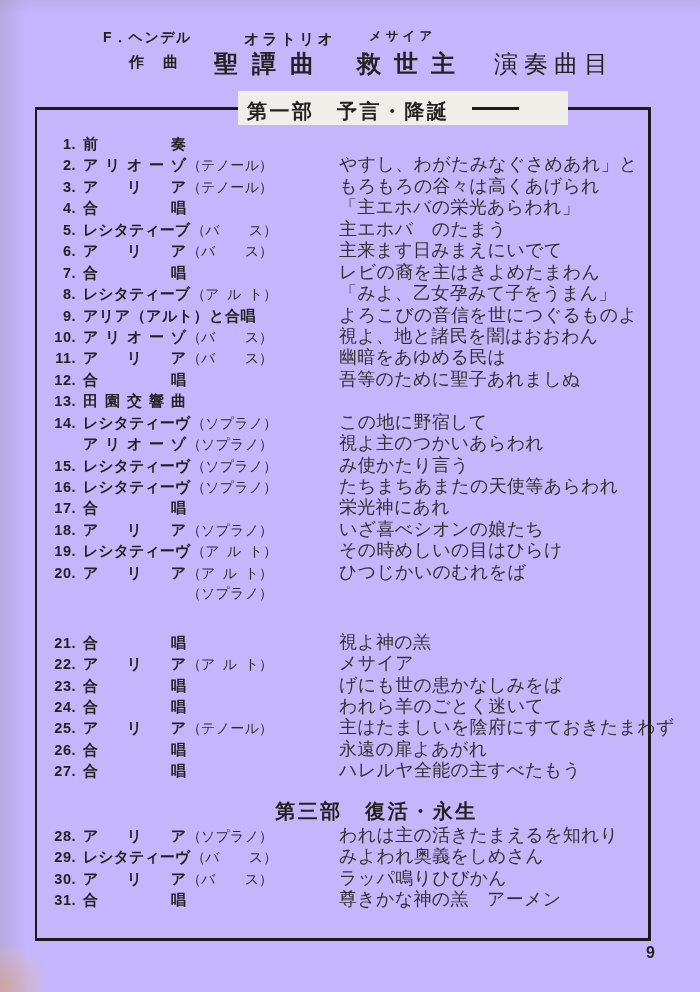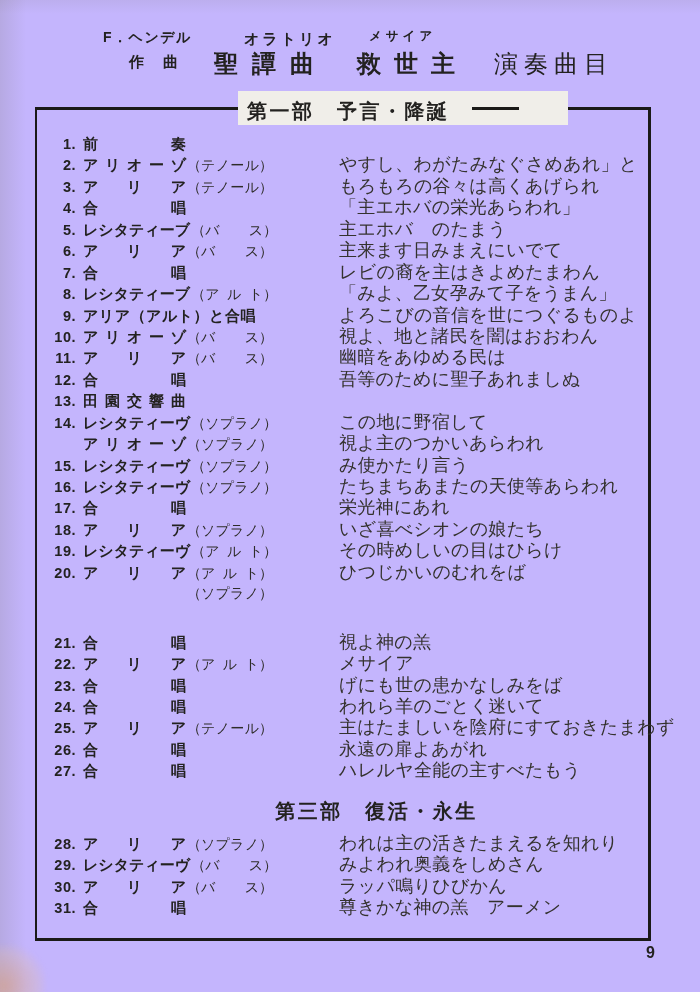--- a/index.html
+++ b/index.html
@@ -40,21 +40,21 @@
   .p1wrap h2 { margin:0 0 0 9px; font-size:20px; font-weight:bold; letter-spacing:2.5px; white-space:pre; }
   .p1dash { position:absolute; left:234px; top:16px; width:47px; height:3px; background:#1b1a18; }
 
   .part-heading { margin:0; font-size:20px; font-weight:bold; letter-spacing:2.5px;
     text-align:center; transform:translateX(34px); line-height:24px; white-space:pre; }
   #ph-2 { margin-top:7px; }
   #ph-3 { margin-top:17px; }
 
   #rows-0 { margin-top:23px; }
   #rows-1 { margin-top:27px; }
-  #rows-2 { margin-top:10px; }
+  #rows-2 { margin-top:2px; }
 
   .row { position:relative; display:flex; align-items:baseline;
     height:21.45px; line-height:21.45px; padding-left:15px; white-space:pre; }
   .num { flex:0 0 24px; width:24px; text-align:right; font-weight:bold;
     font-size:14.5px; margin-right:7px; letter-spacing:.5px; }
   .type { display:inline-flex; justify-content:space-between; min-width:103px;
     font-weight:bold; font-size:15px; }
   .type.plain { display:inline-block; min-width:103px; letter-spacing:.5px;text-align:center; }
   .voice { display:inline-flex; font-size:14px; color:#2e2c29; margin-left:1px; }
   .voice .vj { display:inline-flex; justify-content:space-between; width:58px; }

